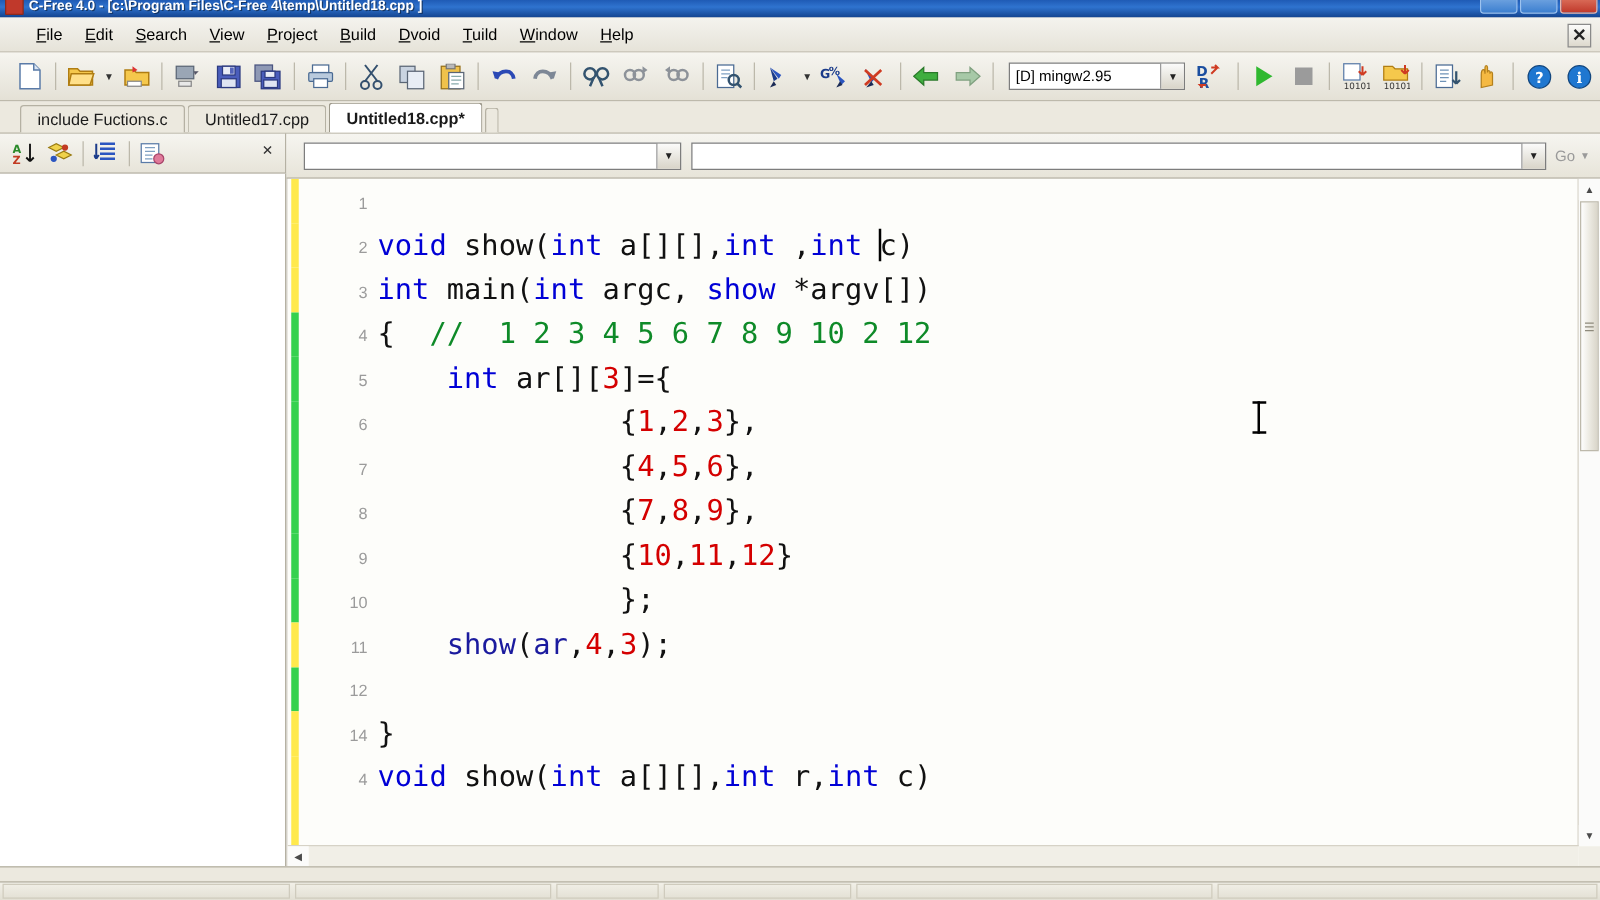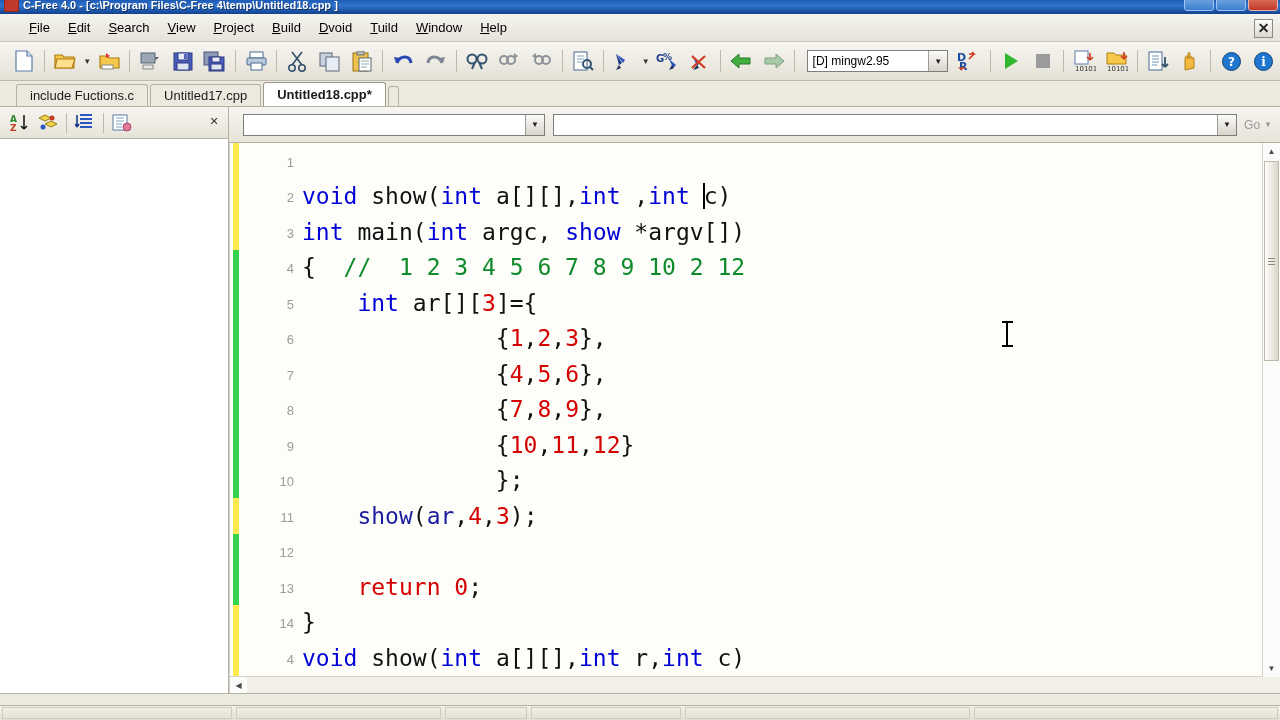--- a/index.html
+++ b/index.html
@@ -545,21 +545,20 @@
         <div class="code-line"><div class="marker y"></div><div class="lineno">3</div><div class="code-text"><span class="k">int</span><span class="t"> main(</span><span class="k">int</span><span class="t"> argc, </span><span class="k">show</span><span class="t"> *argv[])</span></div></div>
         <div class="code-line"><div class="marker g"></div><div class="lineno">4</div><div class="code-text"><span class="t">{  </span><span class="p">//  1 2 3 4 5 6 7 8 9 10 2 12</span></div></div>
         <div class="code-line"><div class="marker g"></div><div class="lineno">5</div><div class="code-text"><span class="t">    </span><span class="k">int</span><span class="t"> ar[][</span><span class="n">3</span><span class="t">]={</span></div></div>
         <div class="code-line"><div class="marker g"></div><div class="lineno">6</div><div class="code-text"><span class="t">              {</span><span class="n">1</span><span class="t">,</span><span class="n">2</span><span class="t">,</span><span class="n">3</span><span class="t">},</span></div></div>
         <div class="code-line"><div class="marker g"></div><div class="lineno">7</div><div class="code-text"><span class="t">              {</span><span class="n">4</span><span class="t">,</span><span class="n">5</span><span class="t">,</span><span class="n">6</span><span class="t">},</span></div></div>
         <div class="code-line"><div class="marker g"></div><div class="lineno">8</div><div class="code-text"><span class="t">              {</span><span class="n">7</span><span class="t">,</span><span class="n">8</span><span class="t">,</span><span class="n">9</span><span class="t">},</span></div></div>
         <div class="code-line"><div class="marker g"></div><div class="lineno">9</div><div class="code-text"><span class="t">              {</span><span class="n">10</span><span class="t">,</span><span class="n">11</span><span class="t">,</span><span class="n">12</span><span class="t">}</span></div></div>
         <div class="code-line"><div class="marker g"></div><div class="lineno">10</div><div class="code-text"><span class="t">              };</span></div></div>
         <div class="code-line"><div class="marker y"></div><div class="lineno">11</div><div class="code-text"><span class="t">    </span><span class="id">show</span><span class="t">(</span><span class="id">ar</span><span class="t">,</span><span class="n">4</span><span class="t">,</span><span class="n">3</span><span class="t">);</span></div></div>
         <div class="code-line"><div class="marker g"></div><div class="lineno">12</div><div class="code-text"><span class="t"></span></div></div>
-        <div class="code-line"><div class="marker g"></div><div class="lineno">13</div><div class="code-text"><span class="t">    </span><span class="kr">return</span><span class="t"> </span><span class="n">0</span><span class="t">;</span></div></div>
         <div class="code-line"><div class="marker y"></div><div class="lineno">14</div><div class="code-text"><span class="t">}</span></div></div>
         <div class="code-line"><div class="marker y"></div><div class="lineno">4</div><div class="code-text"><span class="k">void</span><span class="t"> show(</span><span class="k">int</span><span class="t"> a[][],</span><span class="k">int</span><span class="t"> r,</span><span class="k">int</span><span class="t"> c)</span></div></div>
         <div class="code-line"><div class="marker y"></div></div>
       </div>
 
     <div class="ibeam">
         <span></span>
       </div>
 
     <div class="vsb">

